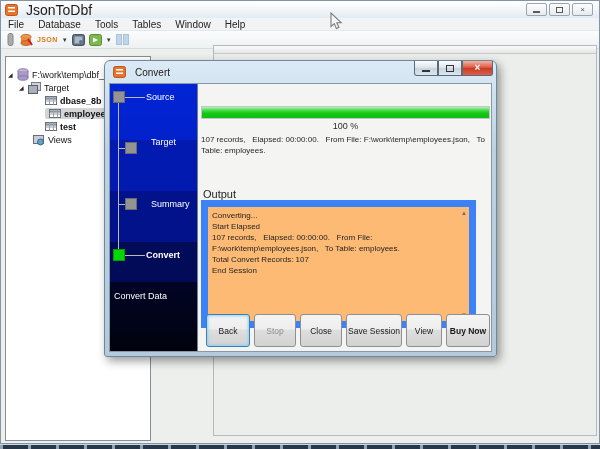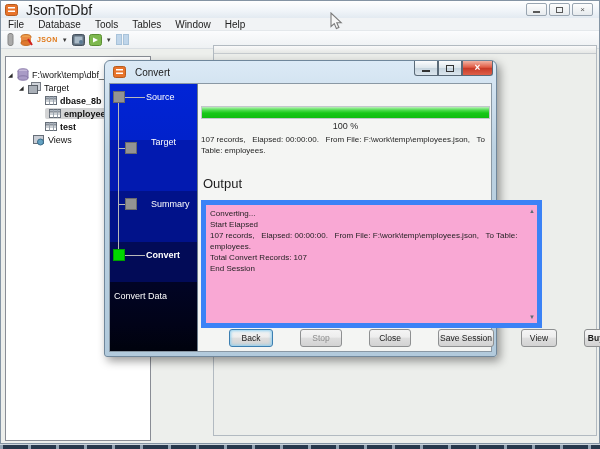--- a/index.html
+++ b/index.html
@@ -136,36 +136,36 @@
   }
   .progress-fill {
     height:100%;
     background:linear-gradient(180deg,#b9f0b9 0%,#4fdd4f 28%,#17c717 55%,#10bd10 100%);
   }
   .progress-caption { position:absolute; top:37px; left:0; width:295px; text-align:center; font-size:9px; color:#2a2a2a; }
   .status-text {
     position:absolute; left:3px; top:50px; width:291px;
     font-size:8px; line-height:11px; color:#1e1e1e; white-space:pre-wrap;
   }
-  .output-label { position:absolute; left:5px; top:92px; font-size:13px; color:#1e1e1e; }
+  .output-label { position:absolute; left:5px; top:104px; font-size:11px; color:#1e1e1e; }
   .output-box {
-    position:absolute; left:3px; top:116px; width:341px; height:128px;
-    background:#f9a8d4; border:5px solid #3b82f6;
+    position:absolute; left:3px; top:116px; width:275px; height:128px;
+    background:#fdba74; border:7px solid #3b82f6;
   }
   .output-text { padding:3px 16px 2px 4px; font-size:8px; line-height:11px; color:#1e1e1e; }
   .output-text div { white-space:pre-wrap; }
   .scroll-arrow { position:absolute; right:2px; font-size:6px; color:#5f6b76; line-height:1; }
   .scroll-up { top:3px; } .scroll-down { bottom:3px; }
 
   .button-row { position:absolute; left:8px; bottom:4px; display:flex; gap:4px; align-items:center; }
   .dlg-push {
-    height:18px; font-size:8.5px; color:#1a1a1a; font-family:"Liberation Sans",sans-serif;
+    height:33px; font-size:8.5px; color:#1a1a1a; font-family:"Liberation Sans",sans-serif;
     border:1px solid #8e9091; border-radius:3px;
     background:linear-gradient(180deg,#f4f4f4,#ededed 45%,#dedede 50%,#d2d2d2);
-    display:flex; align-items:center; justify-content:center;margin-left:23px;
+    display:flex; align-items:center; justify-content:center;
   }
   .dlg-push.focused { border-color:#3c7fb1; box-shadow:inset 0 0 3px 1px #8fd0f0; }
   .dlg-push.disabled { color:#8e8e8e; }
   .dlg-push.emphasis { font-weight:bold; }
   .w-back{width:44px}.w-stop{width:42px}.w-close{width:42px}.w-save{width:56px}.w-view{width:36px}.w-buy{width:44px}
 
   #cursor { position:absolute; left:330px; top:12px; pointer-events:none; }
 </style>
 </head>
 <body>

